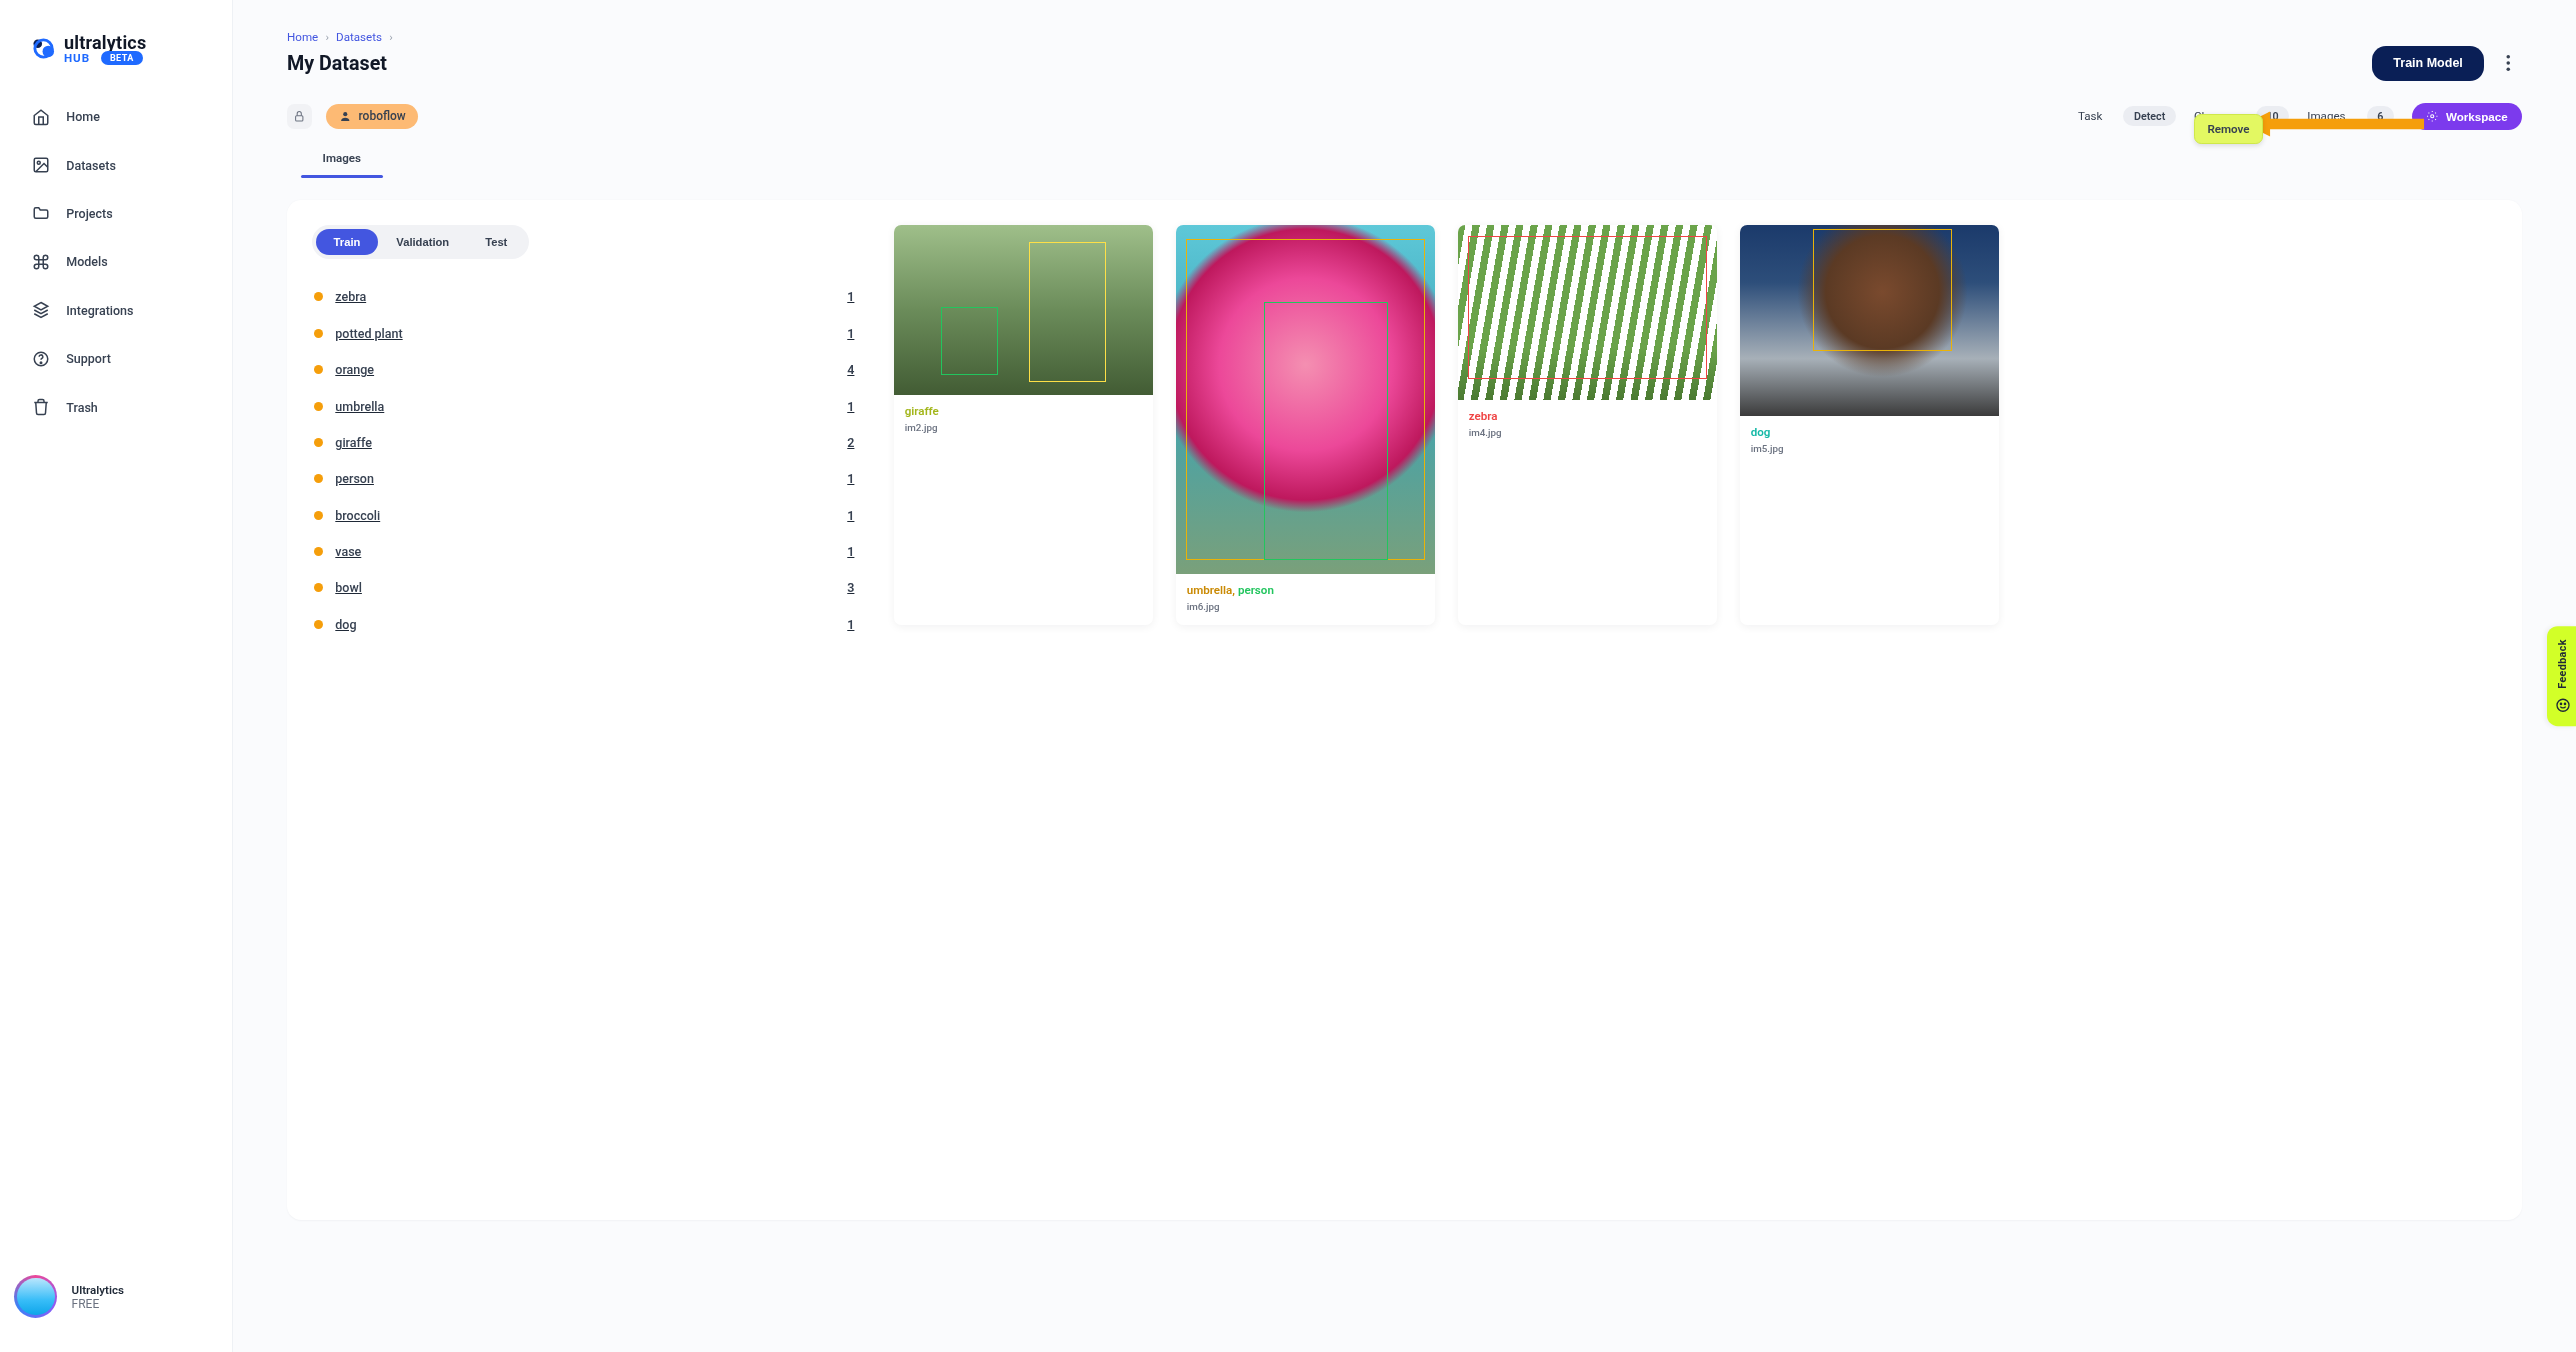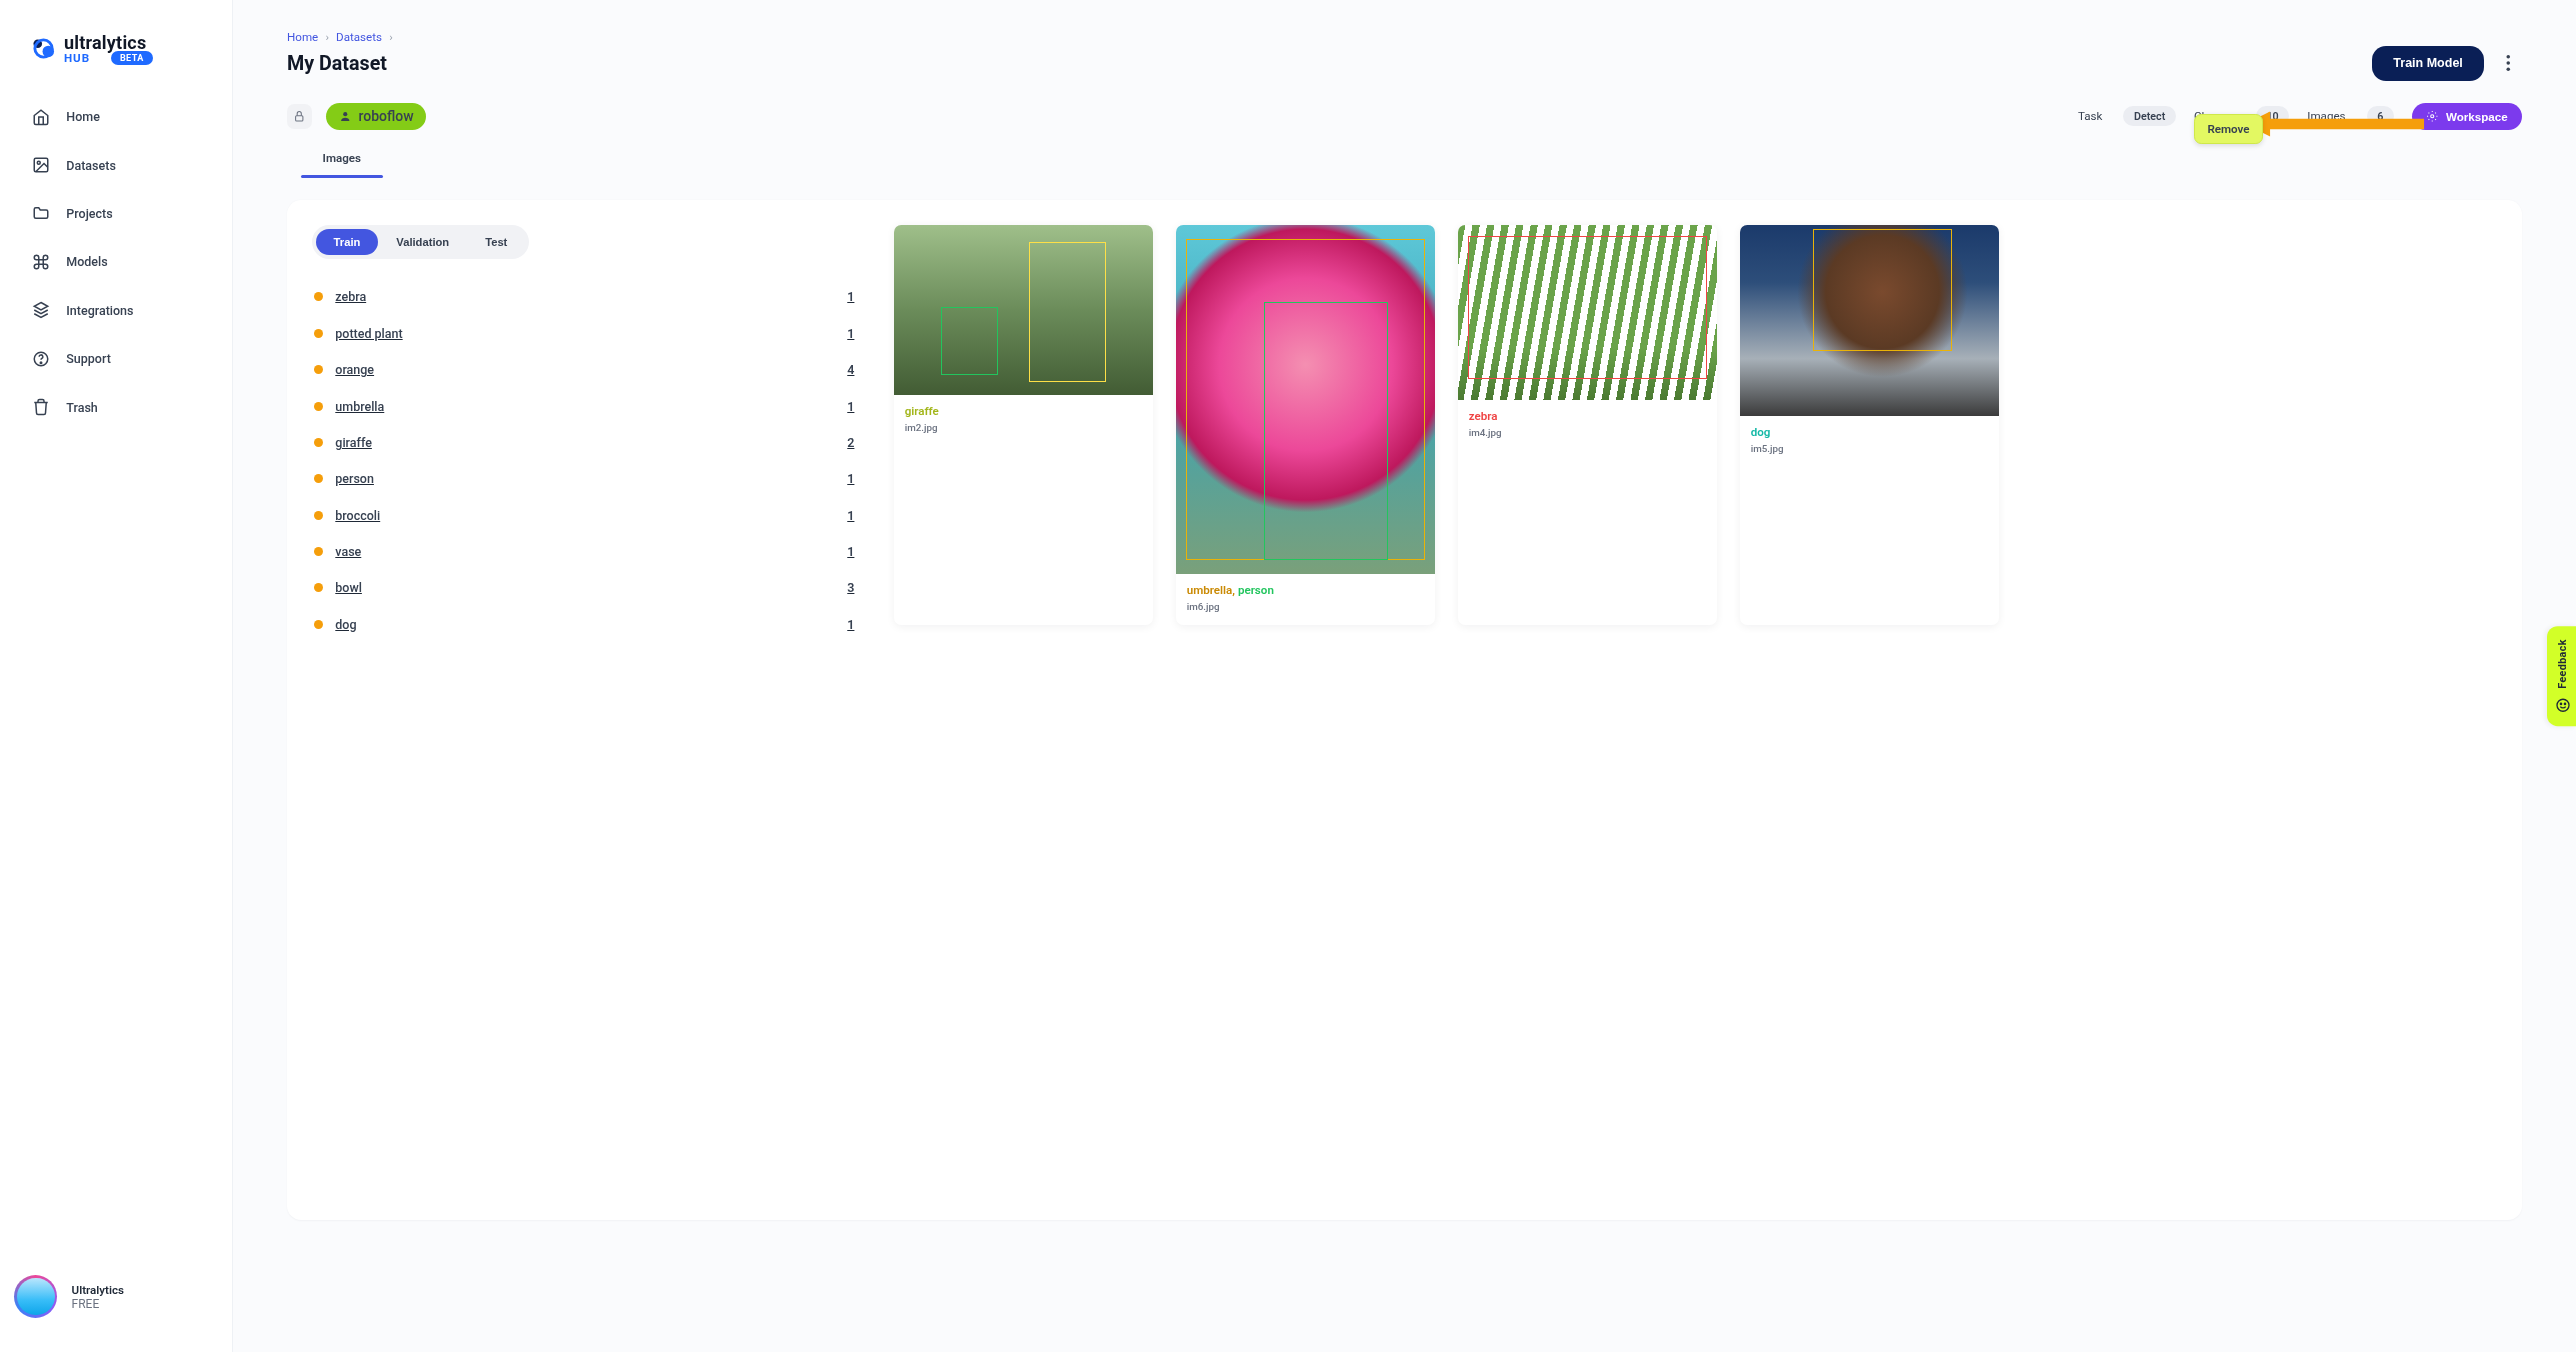--- a/index.html
+++ b/index.html
@@ -4,21 +4,21 @@
 <style>
   * { box-sizing: border-box; margin: 0; padding: 0; }
   html, body { height: 100%; font-family: -apple-system, BlinkMacSystemFont, "Segoe UI", Roboto, Helvetica, Arial, sans-serif; background: #fafbfd; color: #1f2937; }
   body { display: flex; min-height: 100vh; }
 
   
   .sidebar { width: 233px; background: #ffffff; border-right: 0.9px solid #eef1f5; display: flex; flex-direction: column; padding: 32px 0 18px 0; position: relative; }
   .logo { display: flex; align-items: center; gap: 9px; padding: 0 32px 30px 32px; }
   .logo-mark { width: 23px; height: 23px; }
   .logo-text { font-weight: 700; font-size: 18px; color: #111827; letter-spacing: 0.2px; }
-  .hub-row { display:flex; align-items:center; gap:21px; margin-top:-1.8px;}
+  .hub-row { display:flex; align-items:center; gap:11px; margin-top:-1.8px;}
   .hub-word { font-size: 11.6px; font-weight: 700; color: #1f6aff; letter-spacing: 0.9px; }
   .beta-badge { background:#1f6aff; color:#fff; font-size:9px; font-weight:700; border-radius: 894px; padding:1.8px 9px; letter-spacing:0.4px;}
 
   .nav { display:flex; flex-direction:column; gap: 5.4px; padding: 0 18px; }
   .nav-item { display:flex; align-items:center; gap: 16px; padding: 12.5px 14.3px; border-radius: 9px; cursor:pointer; color:#374151; font-size:12.5px; font-weight:500; }
   .nav-icon { width:18px; height:18px; display:flex; align-items:center; justify-content:center; color:#374151; }
 
   .sidebar-footer { margin-top:auto; display:flex; align-items:center; gap:14.3px; padding: 0 25px 16px 14.3px; }
   .avatar-ring { width:43px; height:43px; border-radius:50%; padding:2.7px; background: conic-gradient(#ec4899, #8b5cf6, #3b82f6, #ec4899); display:flex; align-items:center; justify-content:center; }
   .avatar-inner { width:100%; height:100%; border-radius:50%; background: linear-gradient(180deg,#bae6fd 0%, #38bdf8 60%, #0ea5e9 100%); }
@@ -34,21 +34,21 @@
   .crumbs .sep { color:#9ca3af; }
   .title-row { display:flex; align-items:center; justify-content:space-between; margin-top:1.8px; }
   .page-title { font-size:19.7px; font-weight:700; color:#111827; }
   .actions { display:flex; align-items:center; gap: 10.7px; }
   .btn-primary { background:#0a1f56; color:#fff; border:none; padding:10.7px 21.5px; border-radius:14px; font-weight:600; font-size:12.5px; cursor:pointer; }
   .kebab-btn { background:none; border:none; width:27px; height:27px; display:flex; align-items:center; justify-content:center; cursor:pointer; color:#374151; border-radius:7.2px;}
 
   .meta-row { display:flex; align-items:center; justify-content:space-between; margin-top:21.5px; }
   .meta-left { display:flex; align-items:center; gap:14.3px; }
   .lock-badge { width:25px; height:25px; background:#f1f2f5; border-radius:7.2px; display:flex; align-items:center; justify-content:center; color:#6b7280; }
-  .owner-chip { display:flex; align-items:center; gap:7.2px; background:#84cc16; border-radius:894px; padding:5.4px 12.5px; font-size:14px; color:#374151; font-weight:500;justify-content:space-between;}
+  .owner-chip { display:flex; align-items:center; gap:7.2px; background:#fdba74; border-radius:894px; padding:5.4px 12.5px; font-size:12px; color:#374151; font-weight:500;justify-content:space-between;}
   .owner-chip .person-icon { width:12.5px; height:12.5px; }
   .meta-right { display:flex; align-items:center; gap:18px; font-size:11.6px; color:#374151;}
   .meta-block { display:flex; align-items:center; gap:21px;}
   .pill { background:#ebedf2; border-radius:894px; padding:3.6px 10.7px; font-size:10.7px; font-weight:600; color:#374151;}
   .workspace-btn { background:#7c3aed; color:#fff; border:none; border-radius:894px; padding:7.2px 14.3px; font-size:11.6px; font-weight:600; display:flex; align-items:center; gap:7.2px; cursor:pointer;}
 
   .tabbar { display:flex; gap:21.5px; margin-top:16px; border-bottom:0.9px solid transparent;}
   .tab { padding: 5.4px 3.6px 12.5px 3.6px; font-size:11.6px; color:#374151; font-weight:600; cursor:pointer; position:relative; margin-left:32px;}
   .tab.active::after{ content:""; position:absolute; left:-18px; right:-18px; bottom:0; height:2.7px; background:#4356e0; border-radius:1.8px;}
 

